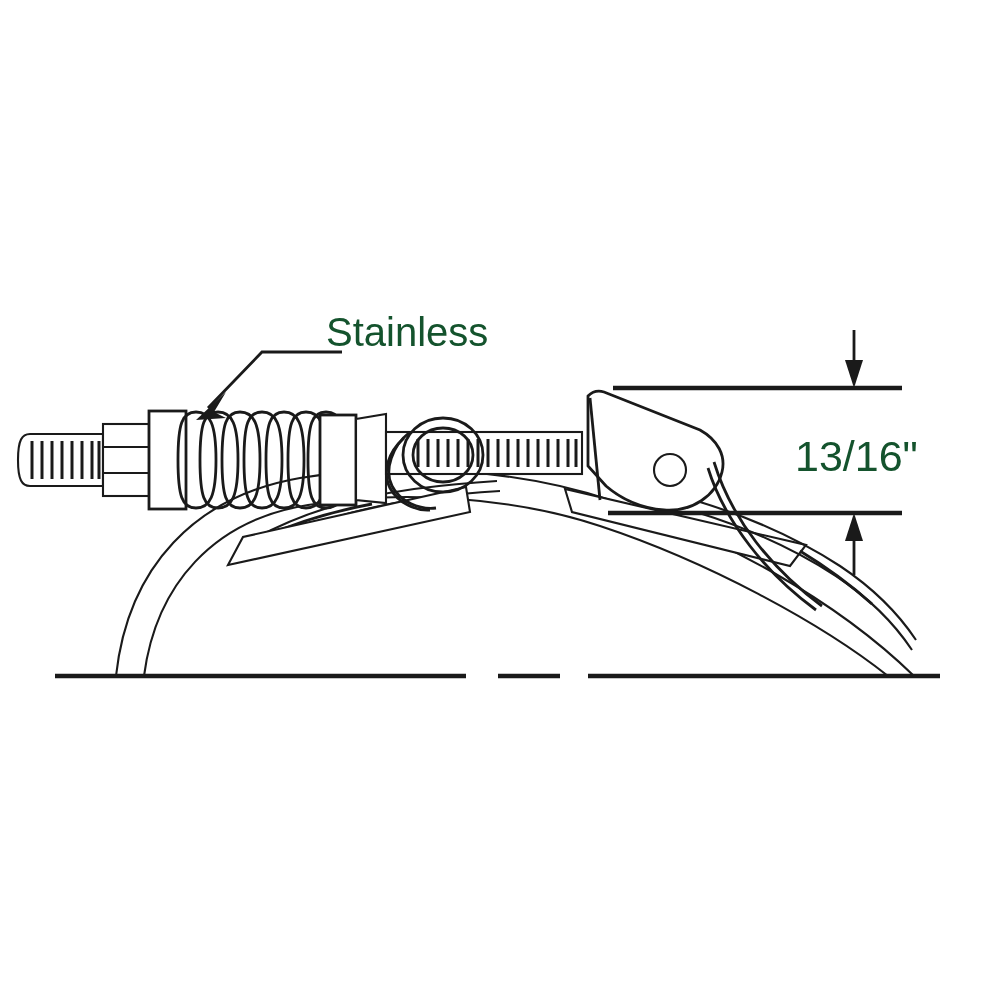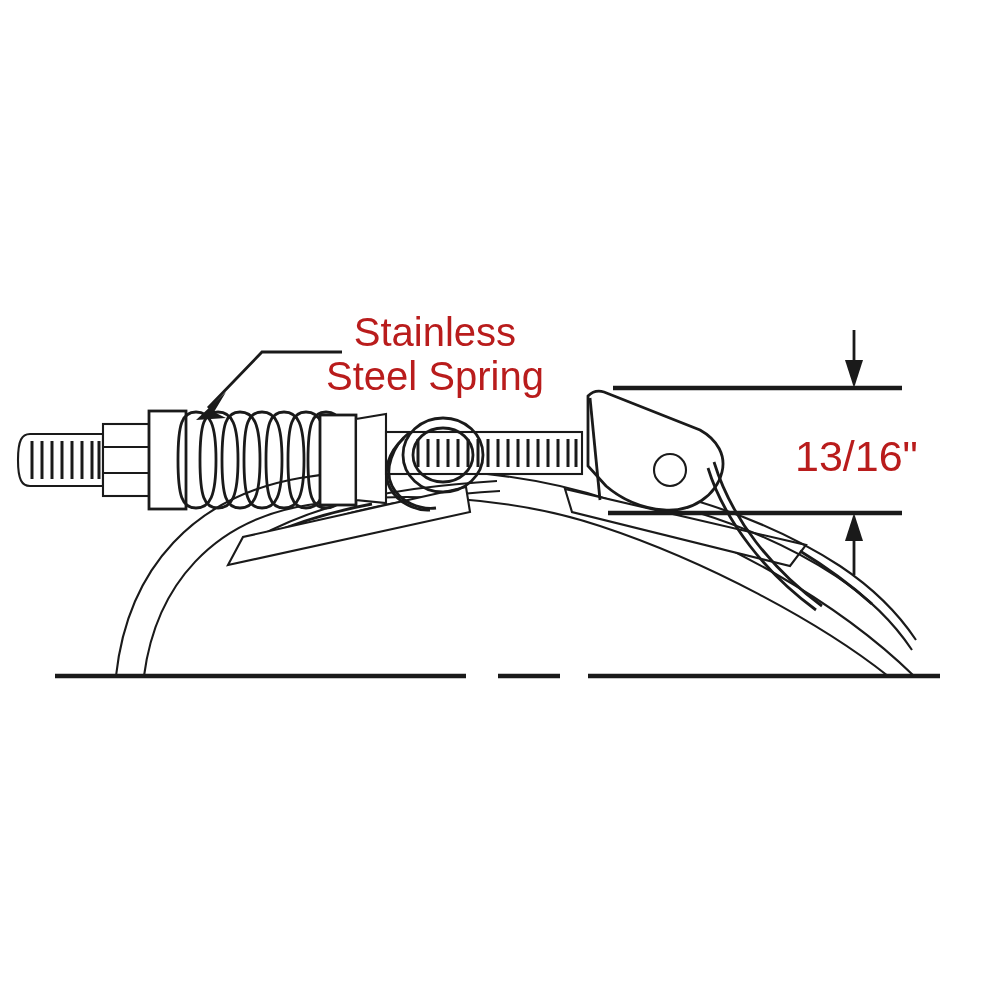--- a/index.html
+++ b/index.html
@@ -40,21 +40,21 @@
   .fillwhite { fill: #ffffff; }
   .solidblk  { fill: #1a1a1a; stroke: none; }
   .slot {
     fill: none;
     stroke: #1a1a1a;
     stroke-width: 3.0;
     stroke-linecap: butt;
   }
   .htmltext {
     position: absolute;
-    color: #b91c1c;
+    color: #14532d;
     font-family: "Liberation Sans", sans-serif;
     white-space: nowrap;
     user-select: none;
   }
   #spring-label {
     left: 326px;
     top: 310px;
     font-size: 40px;
     line-height: 44px;
     text-align: center;
@@ -254,18 +254,17 @@
 
     <g>
       <path class="ln ln-med" d="M 342,352 L 262,352 L 208,408"></path>
       <polygon class="solidblk" points="196,420 226,392 214,412 226,418"></polygon>
     </g>
 
   </svg>
 
   <div class="htmltext" id="spring-label">
     <div>Stainless</div>
-    <div>Steel Spring</div>
   </div>
 
   <div class="htmltext" id="dim-label">13/16"</div>
 
 </div>
 
 </body></html>

